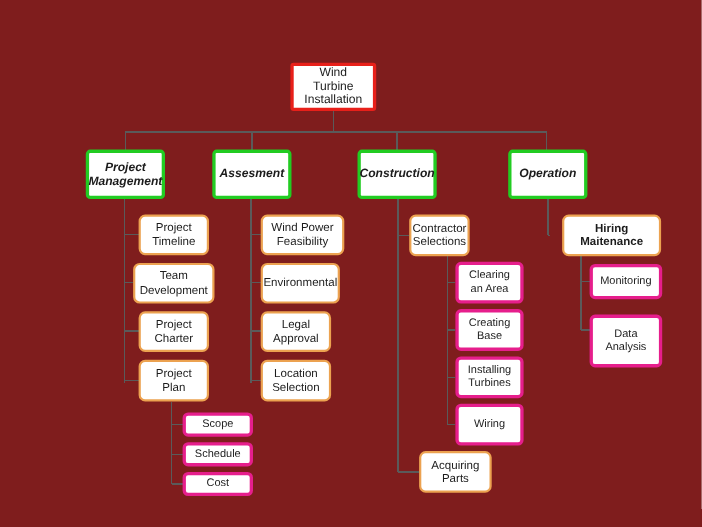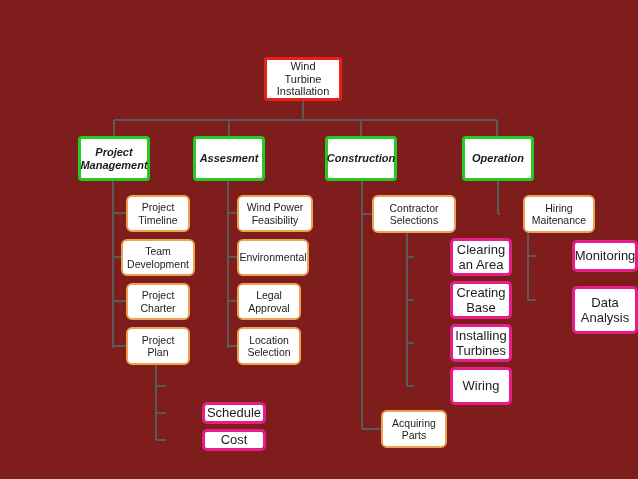--- a/index.html
+++ b/index.html
@@ -51,22 +51,21 @@
     font-style: italic;
   }
   .lvl-task {
     border: 2px solid #eca250;
     border-radius: 6px;
     font-size: 10.5px;
   }
   .lvl-sub {
     border: 3px solid #e61e8c;
     border-radius: 5px;
-    font-size: 13px;
-    margin-left: 36px;
+    font-size: 10px;
   }
 </style>
 </head>
 <body>
 
 <div id="canvas">
 
   <svg id="connectors" viewBox="0 0 638 479" xmlns="http://www.w3.org/2000/svg">
     <g stroke="#5a5a5a" stroke-width="1.3" fill="none" shape-rendering="crispEdges">
 
@@ -184,39 +183,44 @@
       <span>Legal</span>
       <span>Approval</span>
     </span>
   </div>
   <div class="node lvl-task" style="left: 237px; top: 327px; width: 64px; height: 38px;">
     <span>
       <span>Location</span>
       <span>Selection</span>
     </span>
   </div>
-  <div class="node lvl-task" style="left: 372px; top: 195px; width: 84px; height: 38px;">
+  <div class="node lvl-task" style="left: 372px; top: 195px; width: 55px; height: 38px;">
     <span>
       <span>Contractor</span>
       <span>Selections</span>
     </span>
   </div>
   <div class="node lvl-task" style="left: 381px; top: 410px; width: 66px; height: 38px;">
     <span>
       <span>Acquiring</span>
       <span>Parts</span>
     </span>
   </div>
-  <div class="node lvl-task" style="left: 523px; top: 195px; width: 72px; height: 38px;">
+  <div class="node lvl-task" style="left: 511px; top: 195px; width: 90px; height: 38px; font-weight: bold;">
     <span>
       <span>Hiring</span>
       <span>Maitenance</span>
     </span>
   </div>
 
+  <div class="node lvl-sub" style="left: 166px; top: 375px; width: 64px; height: 22px;">
+    <span>
+      <span>Scope</span>
+    </span>
+  </div>
   <div class="node lvl-sub" style="left: 166px; top: 402px; width: 64px; height: 22px;">
     <span>
       <span>Schedule</span>
     </span>
   </div>
   <div class="node lvl-sub" style="left: 166px; top: 429px; width: 64px; height: 22px; align-items: center;">
     <span>
       <span>Cost</span>
     </span>
   </div>

